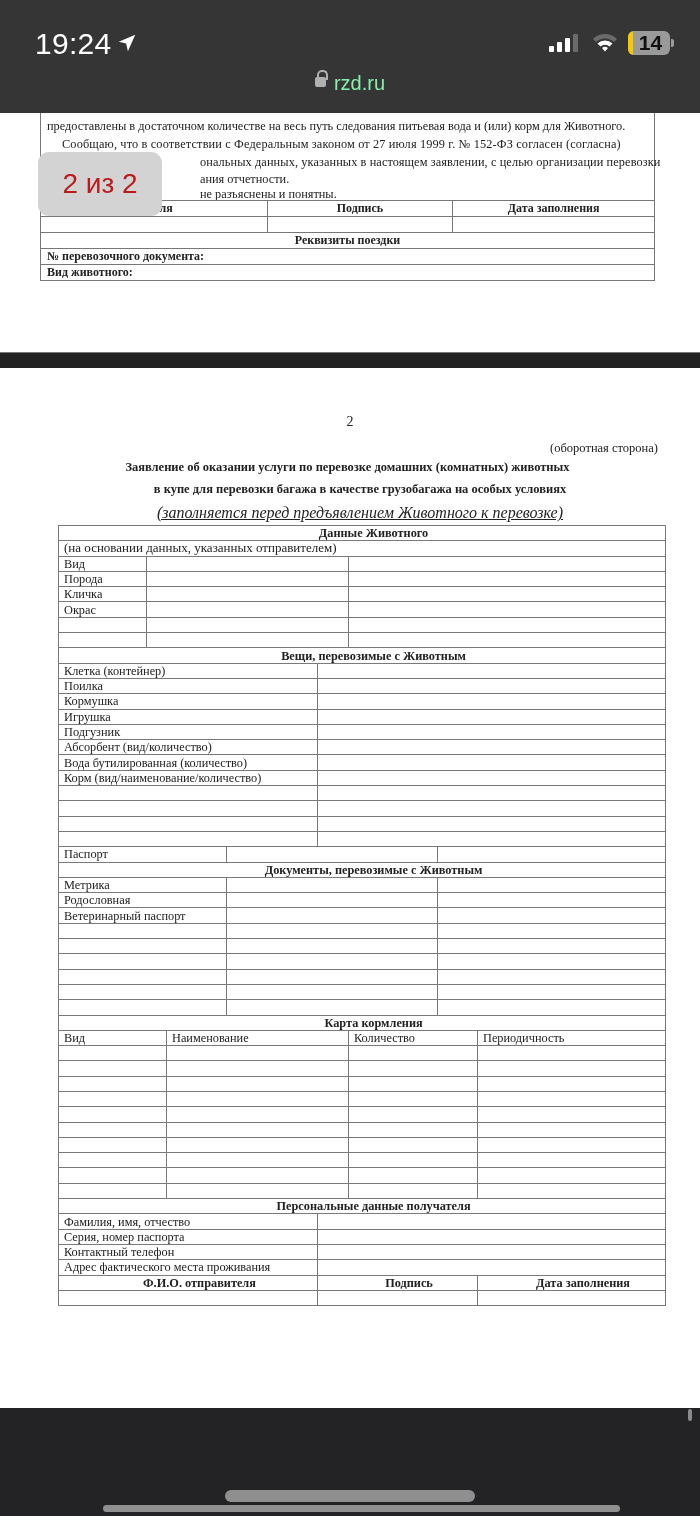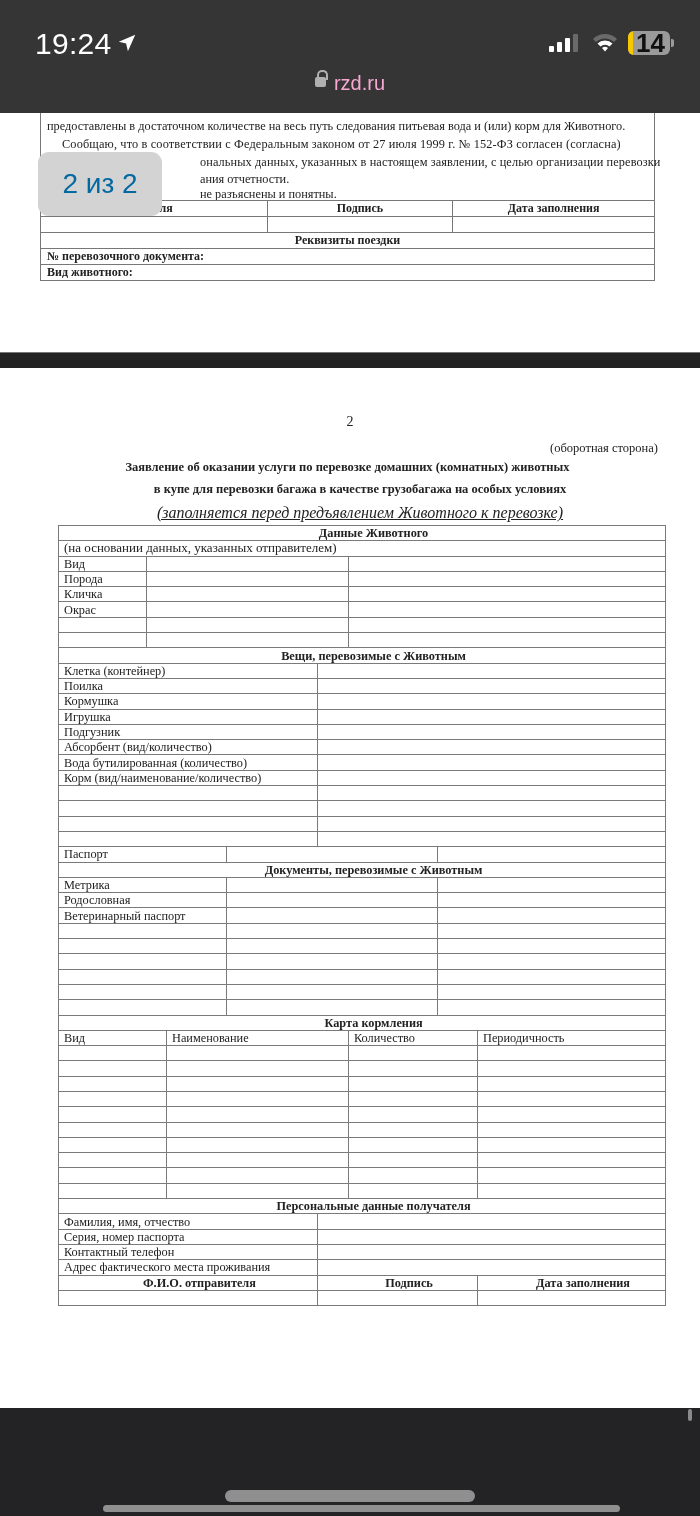--- a/index.html
+++ b/index.html
@@ -6,36 +6,36 @@
   html, body { width: 700px; height: 1516px; overflow: hidden; background: #fff; }
   body { position: relative; font-family: "Liberation Serif", serif; color: #222; }
 
   .status-bar { position: absolute; left: 0; top: 0; width: 700px; height: 113px; background: #353535; color: #fff; font-family: "Liberation Sans", sans-serif; z-index: 5; }
   .time { position: absolute; left: 35px; top: 27px; font-size: 30px; font-weight: 400; letter-spacing: 0.3px; }
   .loc-icon { position: absolute; left: 116px; top: 32px; width: 22px; height: 22px; }
   .signal { position: absolute; left: 549px; top: 34px; width: 30px; height: 18px; }
   .wifi { position: absolute; left: 591px; top: 32px; width: 28px; height: 20px; }
   .battery { position: absolute; left: 628px; top: 31px; width: 42px; height: 24px; border-radius: 6px; background: #9a9a9a; overflow: hidden; }
   .battery .fill { position: absolute; left: 0; top: 0; bottom: 0; width: 5px; background: #f5c800; }
-  .battery .pct { position: absolute; left: 0; right: 0; top: 0; text-align: center; font-size: 26px; font-weight: 700; color: #111; line-height: 24px; padding-left: 3px; }
+  .battery .pct { position: absolute; left: 0; right: 0; top: 0; text-align: center; font-size: 21px; font-weight: 700; color: #111; line-height: 24px; padding-left: 3px; }
   .battery-cap { position: absolute; left: 671px; top: 39px; width: 3px; height: 8px; border-radius: 0 2px 2px 0; background: #9a9a9a; }
-  .url-bar { position: absolute; left: 0; right: 0; top: 72px; height: 30px; text-align: center; font-size: 20px; color: #f9a8d4; }
+  .url-bar { position: absolute; left: 0; right: 0; top: 72px; height: 30px; text-align: center; font-size: 20px; color: #86efac; }
   .url-bar .lock { display: inline-block; width: 11px; height: 15px; position: relative; margin-right: 8px; top: 1px; }
   .url-bar .lock::before { content: ""; position: absolute; left: 2px; top: -6px; width: 7px; height: 8px; border: 2px solid #b0b0b0; border-bottom: none; border-radius: 5px 5px 0 0; }
   .url-bar .lock::after { content: ""; position: absolute; left: 0; top: 1px; width: 11px; height: 10px; background: #b0b0b0; border-radius: 2px; }
 
   .page1 { position: absolute; left: 0; top: 113px; width: 700px; height: 268px; background: #fff; overflow: hidden; }
   .p1-text { position: absolute; font-size: 12.3px; color: #222; white-space: nowrap; }
   .p1-table { position: absolute; left: 40px; top: 87px; width: 615px; border-collapse: collapse; font-size: 12px; }
   .p1-table td { border: 1px solid #777; height: 16px; padding: 0 6px; }
   .p1-table .hd { text-align: center; font-weight: 700; }
   .p1-table .bl { font-weight: 700; }
   .p1-note { position: absolute; right: 43px; top: 169px; font-style: italic; font-size: 12.3px; color: #333; }
 
-  .pager-badge { position: absolute; left: 38px; top: 152px; width: 124px; height: 64px; border-radius: 11px; background: #d3d3d3; color: #0369a1; font-family: "Liberation Sans", sans-serif; font-size: 28px; font-weight: 500; text-align: center; line-height: 64px; z-index: 4; }
+  .pager-badge { position: absolute; left: 38px; top: 152px; width: 124px; height: 64px; border-radius: 11px; background: #d3d3d3; color: #b91c1c; font-family: "Liberation Sans", sans-serif; font-size: 28px; font-weight: 500; text-align: center; line-height: 64px; z-index: 4; }
 
   .sep { position: absolute; left: 0; top: 352px; width: 700px; height: 16px; background: #222; border-top: 1px solid #777; }
 
   .page2 { position: absolute; left: 0; top: 368px; width: 700px; height: 1040px; background: #fff; }
   .pnum { position: absolute; left: 0; right: 0; top: 46px; text-align: center; font-size: 14px; }
   .reverse { position: absolute; right: 42px; top: 73px; font-size: 12.5px; }
   .title1, .title2 { position: absolute; left: 0; right: 0; text-align: center; font-weight: 700; font-size: 12.5px; }
   .title1 { top: 92px; left: -5px; }
   .title2 { top: 114px; left: 20px; }
   .subtitle { position: absolute; left: 0; right: 0; top: 136px; text-align: center; font-style: italic; text-decoration: underline; font-size: 16px; left: 20px; }

